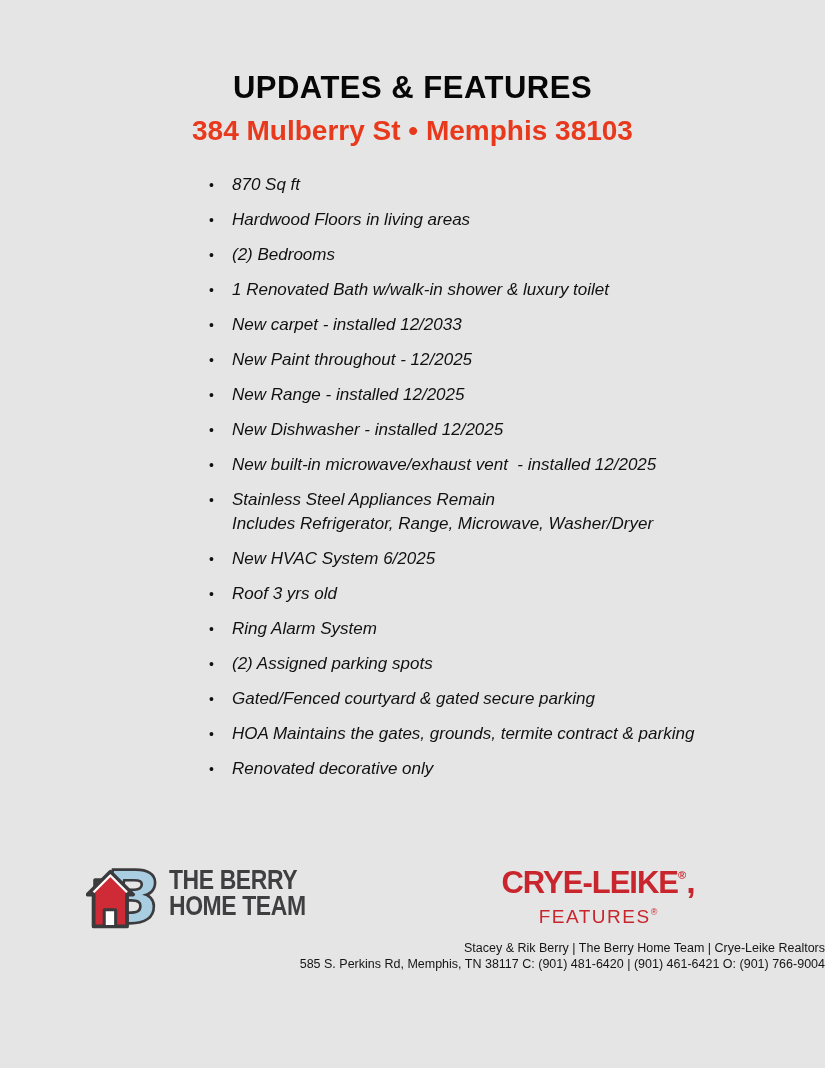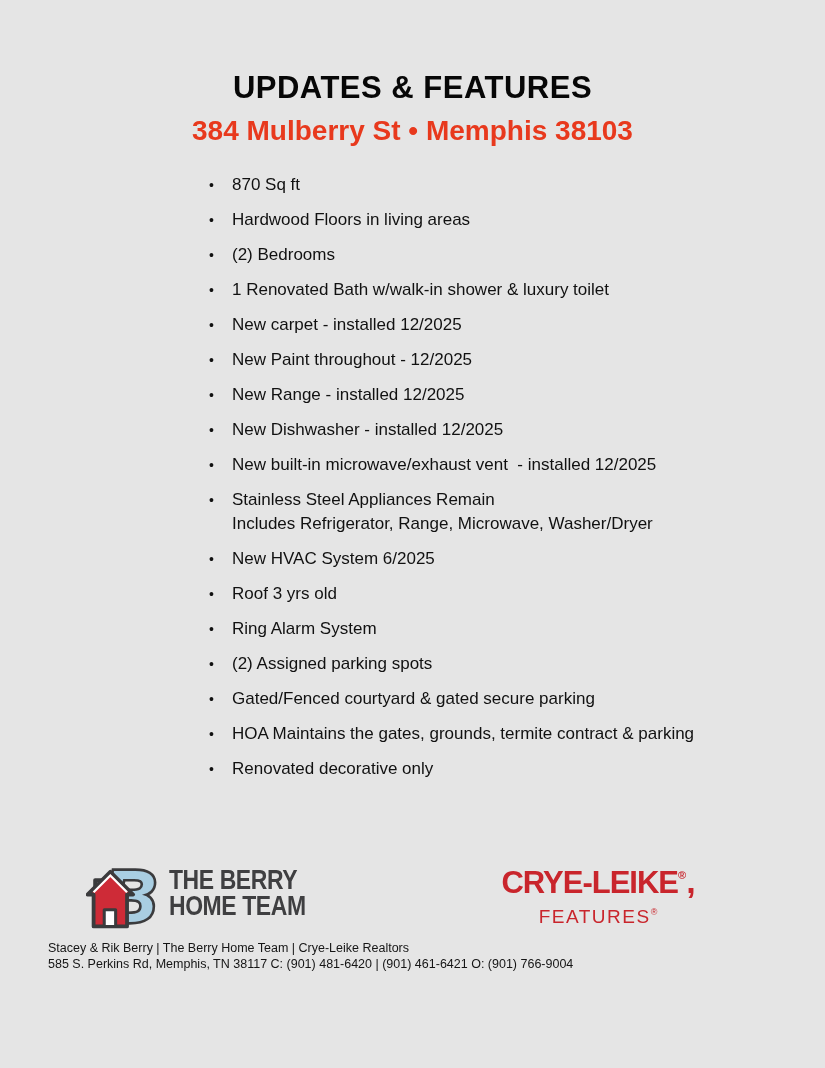--- a/index.html
+++ b/index.html
@@ -31,21 +31,21 @@
   .feature-item {
     position:relative;
     padding-left:24px;
     margin:0 0 11px 0;
     font-size:17px; line-height:24px;
   }
   .dot {
     position:absolute; left:1px; top:0;
     font-size:14px; line-height:24px; color:#111111;
   }
-  .line { white-space:pre; }
+  .line { white-space:pre;font-style:italic; }
   
   .berry-logo {
     position:absolute; left:86px; top:855px;
     display:flex; align-items:center;
   }
   .berry-mark { display:block; }
   .berry-text {
     margin-left:7px;
     color:var(--berry-text, #3F3F41);
     font-weight:bold;
@@ -68,21 +68,21 @@
   .crye-comma { font-size:34px; }
   .crye-sub {
     margin-top:2px;
     font-size:19px; font-weight:normal; letter-spacing:1.5px;
     line-height:20px;
   }
   .crye-sub sup { font-size:9px; letter-spacing:0; vertical-align:8px; }
   
   .footer {
     position:absolute; left:0; right:0; top:941px;
-    text-align:left;
+    text-align:right;
     font-size:12.5px; line-height:15.5px;
     color:#151515;
     padding-left:48px;
   }
 </style>
 </head>
 <body>
 
 <div class="page">
 
@@ -103,21 +103,21 @@
       <li class="feature-item">
         <span class="dot">•</span>
         <div class="line">(2) Bedrooms</div>
       </li>
       <li class="feature-item">
         <span class="dot">•</span>
         <div class="line">1 Renovated Bath w/walk-in shower &amp; luxury toilet</div>
       </li>
       <li class="feature-item">
         <span class="dot">•</span>
-        <div class="line">New carpet - installed 12/2025</div>
+        <div class="line">New carpet - installed 12/2033</div>
       </li>
       <li class="feature-item">
         <span class="dot">•</span>
         <div class="line">New Paint throughout - 12/2025</div>
       </li>
       <li class="feature-item">
         <span class="dot">•</span>
         <div class="line">New Range - installed 12/2025</div>
       </li>
       <li class="feature-item">

